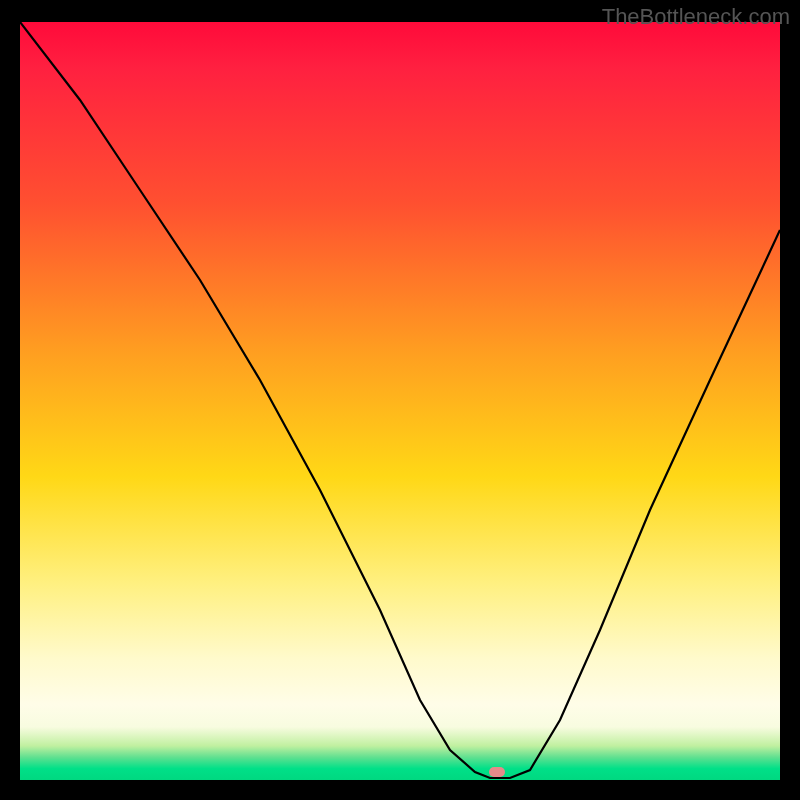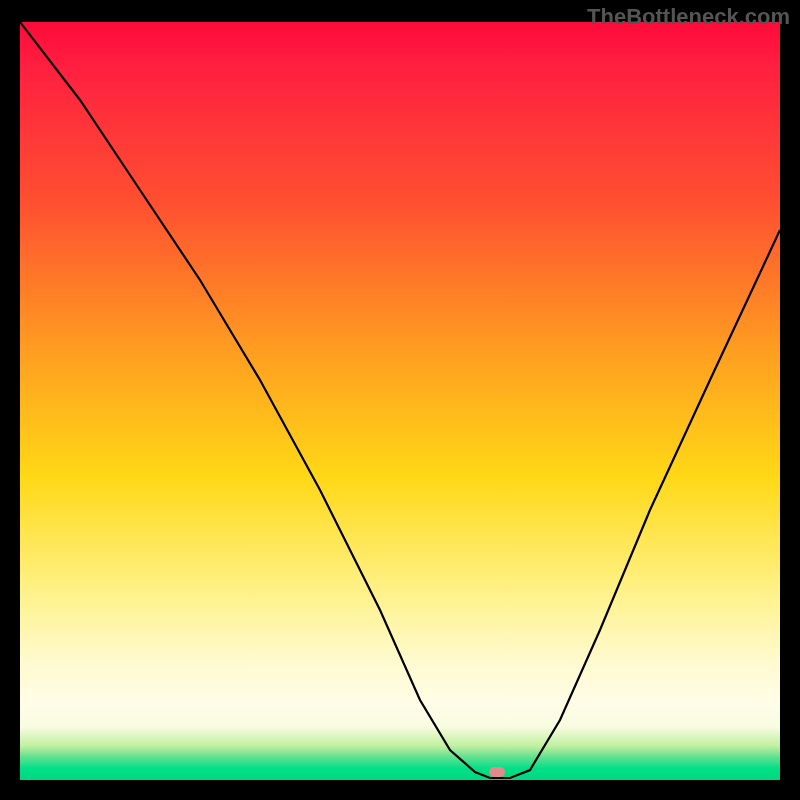--- a/index.html
+++ b/index.html
@@ -10,21 +10,21 @@
     background: #000;
     position: relative;
     font-family: Arial, sans-serif;
   }
   .watermark {
     position: absolute;
     top: 4px;
     right: 10px;
     color: #555;
     font-size: 22px;
-    font-weight: 700;
+    font-weight: 400;
     z-index: 10;
   }
   .plot-area {
     position: absolute;
     left: 20px;
     top: 22px;
     width: 760px;
     height: 758px;
     overflow: hidden;
   }

